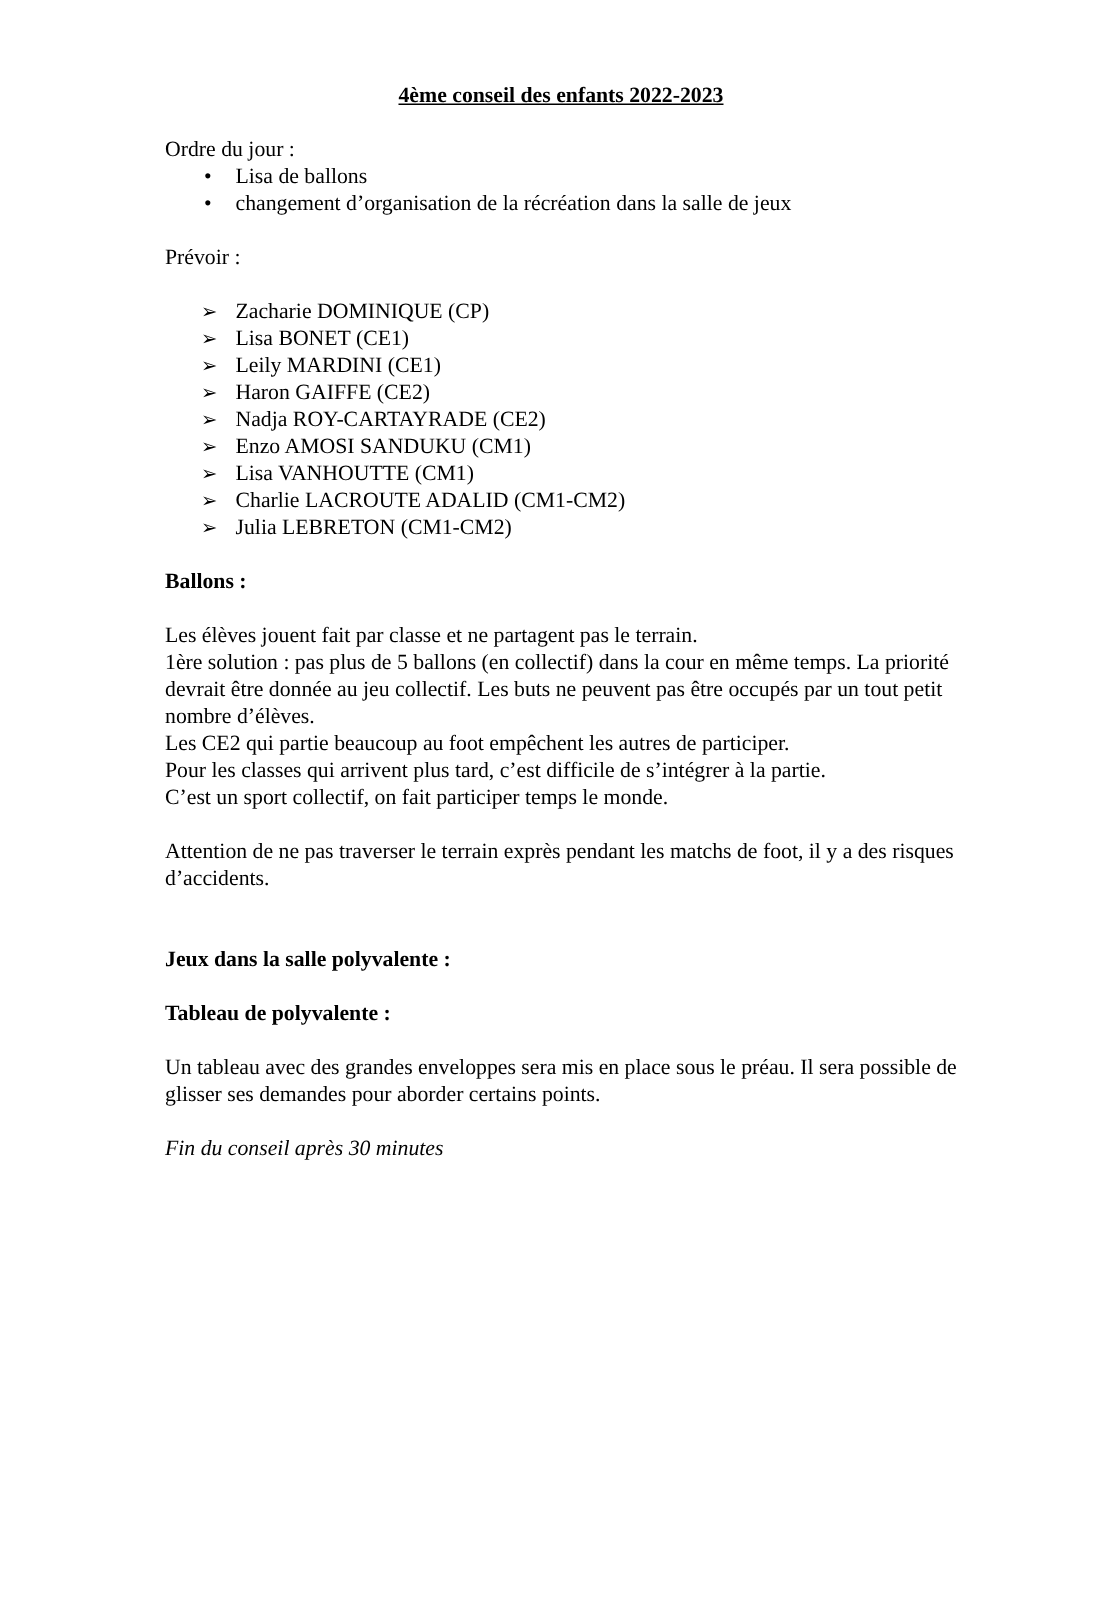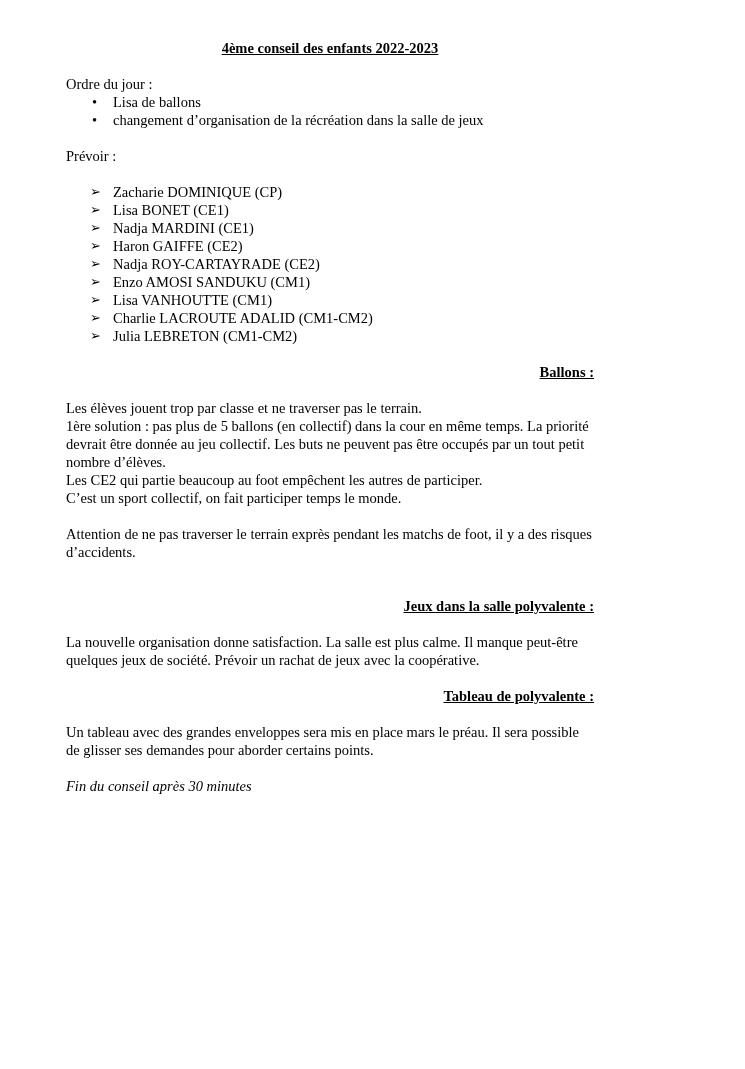--- a/index.html
+++ b/index.html
@@ -9,21 +9,22 @@
     height: 1069px;
     font-family: "Liberation Serif", serif;
     font-size: 14.5px;
     line-height: 18px;
     color: #000000;
     overflow: hidden;
   }
   .page {
     width: 659px;
     height: 1069px;
-    padding: 39px 65px 0 66px;
+    padding: 55px 65px 0 66px;
+    margin-left: 44px;
   }
   .doc-title {
     text-align: center;
     font-weight: bold;
     text-decoration: underline;
     margin-bottom: 18px;
   }
   .doc-date {
     font-weight: bold;
     margin-bottom: 18px;
@@ -46,23 +47,21 @@
     position: relative;
   }
   .arrow-list li .arrow {
     position: absolute;
     left: 24px;
     top: 0;
     font-size: 13px;
   }
   .section-heading {
     font-weight: bold;
-    text-decoration: underline;
     margin-bottom: 18px;
-    text-align: right;
   }
   .section-heading.big-gap-above { margin-top: 36px; }
   .para { margin-bottom: 18px; }
   .para .pline { display: block; }
   .closing {
     font-style: italic;
     text-align: left;
     margin-top: 18px;
   }
 </style>
@@ -91,21 +90,21 @@
     <li>
       <span class="arrow">➢</span>
       <span>Zacharie DOMINIQUE (CP)</span>
     </li>
     <li>
       <span class="arrow">➢</span>
       <span>Lisa BONET (CE1)</span>
     </li>
     <li>
       <span class="arrow">➢</span>
-      <span>Nadja MARDINI (CE1)</span>
+      <span>Leily MARDINI (CE1)</span>
     </li>
     <li>
       <span class="arrow">➢</span>
       <span>Haron GAIFFE (CE2)</span>
     </li>
     <li>
       <span class="arrow">➢</span>
       <span>Nadja ROY-CARTAYRADE (CE2)</span>
     </li>
     <li>
@@ -121,28 +120,28 @@
       <span>Charlie LACROUTE ADALID (CM1-CM2)</span>
     </li>
     <li>
       <span class="arrow">➢</span>
       <span>Julia LEBRETON (CM1-CM2)</span>
     </li>
   </ul>
 
   <div class="section-heading">Ballons :</div>
   <div class="para">
-    <span class="pline">Les élèves jouent trop par classe et ne traverser pas le terrain.</span>
+    <span class="pline">Les élèves jouent fait par classe et ne partagent pas le terrain.</span>
     <span class="pline">1ère solution : pas plus de 5 ballons (en collectif) dans la cour en même temps. La priorité devrait être donnée au jeu collectif. Les buts ne peuvent pas être occupés par un tout petit nombre d’élèves.</span>
     <span class="pline">Les CE2 qui partie beaucoup au foot empêchent les autres de participer.</span>
+    <span class="pline">Pour les classes qui arrivent plus tard, c’est difficile de s’intégrer à la partie.</span>
     <span class="pline">C’est un sport collectif, on fait participer temps le monde.</span>
   </div>
   <div class="para">Attention de ne pas traverser le terrain exprès pendant les matchs de foot, il y a des risques d’accidents.</div>
 
   <div class="section-heading big-gap-above">Jeux dans la salle polyvalente :</div>
-  <div class="para">La nouvelle organisation donne satisfaction. La salle est plus calme. Il manque peut-être quelques jeux de société. Prévoir un rachat de jeux avec la coopérative.</div>
 
   <div class="section-heading">Tableau de polyvalente :</div>
-  <div class="para">Un tableau avec des grandes enveloppes sera mis en place mars le préau. Il sera possible de glisser ses demandes pour aborder certains points.</div>
+  <div class="para">Un tableau avec des grandes enveloppes sera mis en place sous le préau. Il sera possible de glisser ses demandes pour aborder certains points.</div>
 
   <div class="closing">Fin du conseil après 30 minutes</div>
 
 </div>
 
 </body></html>

